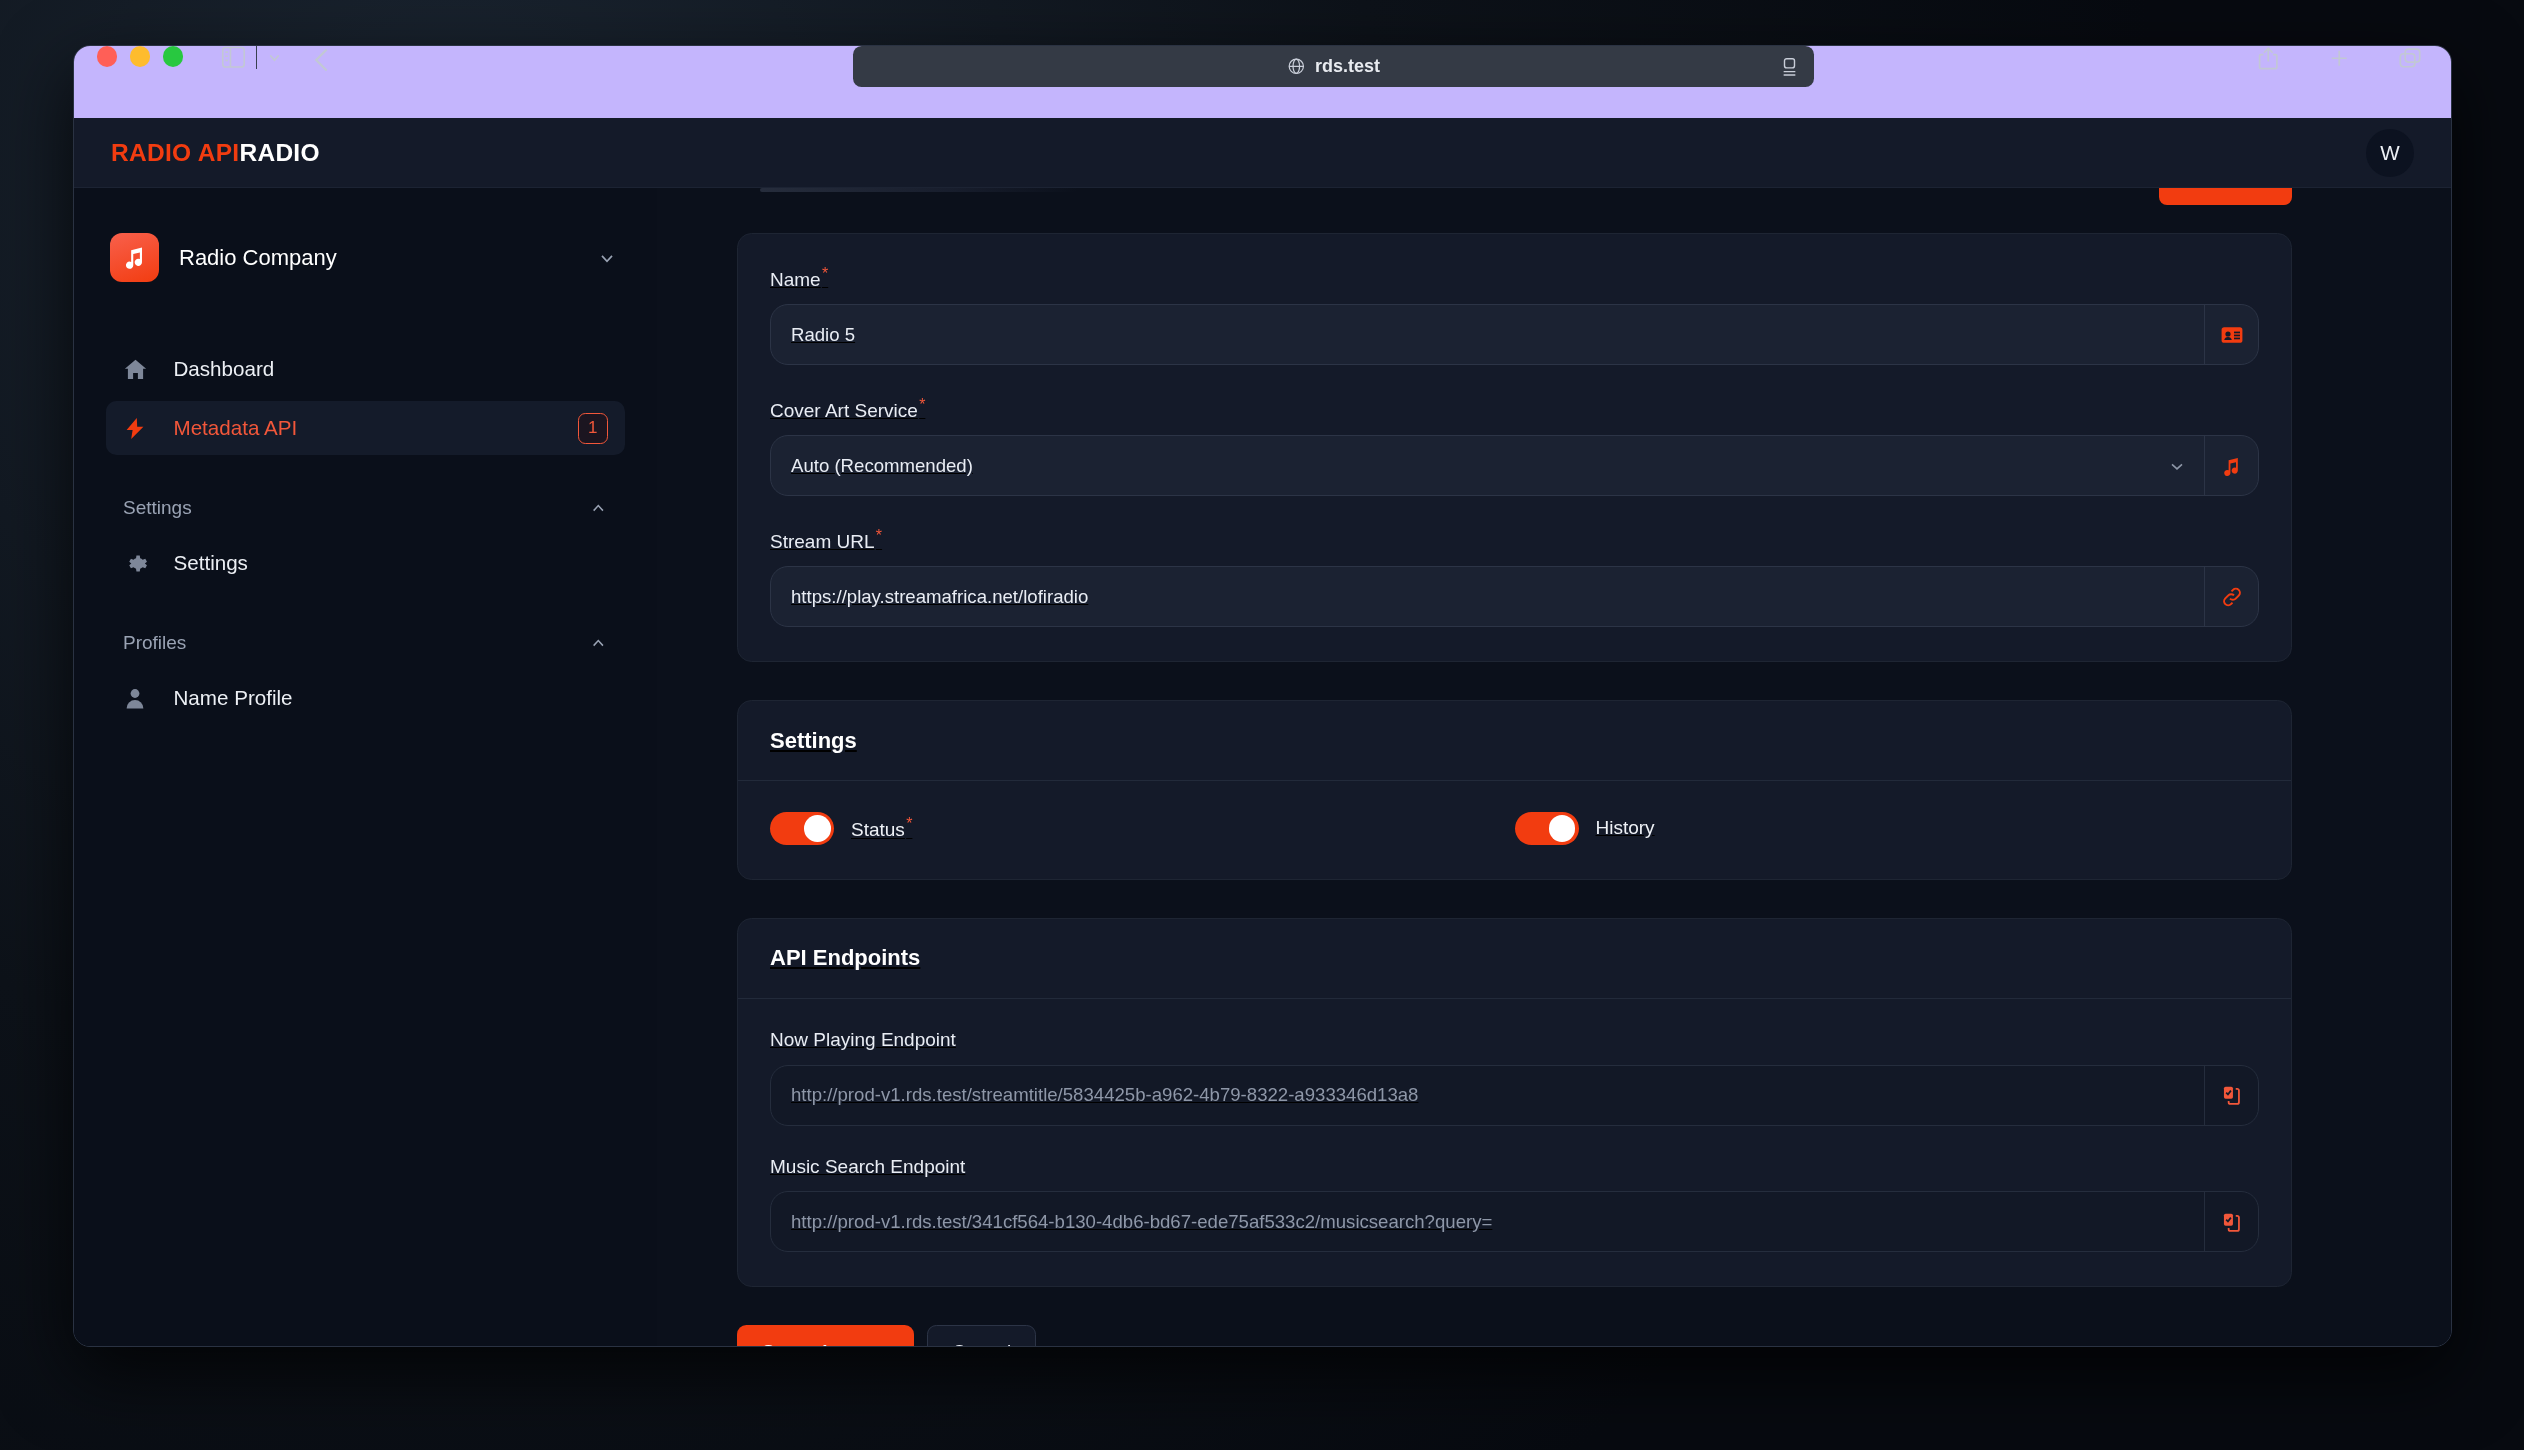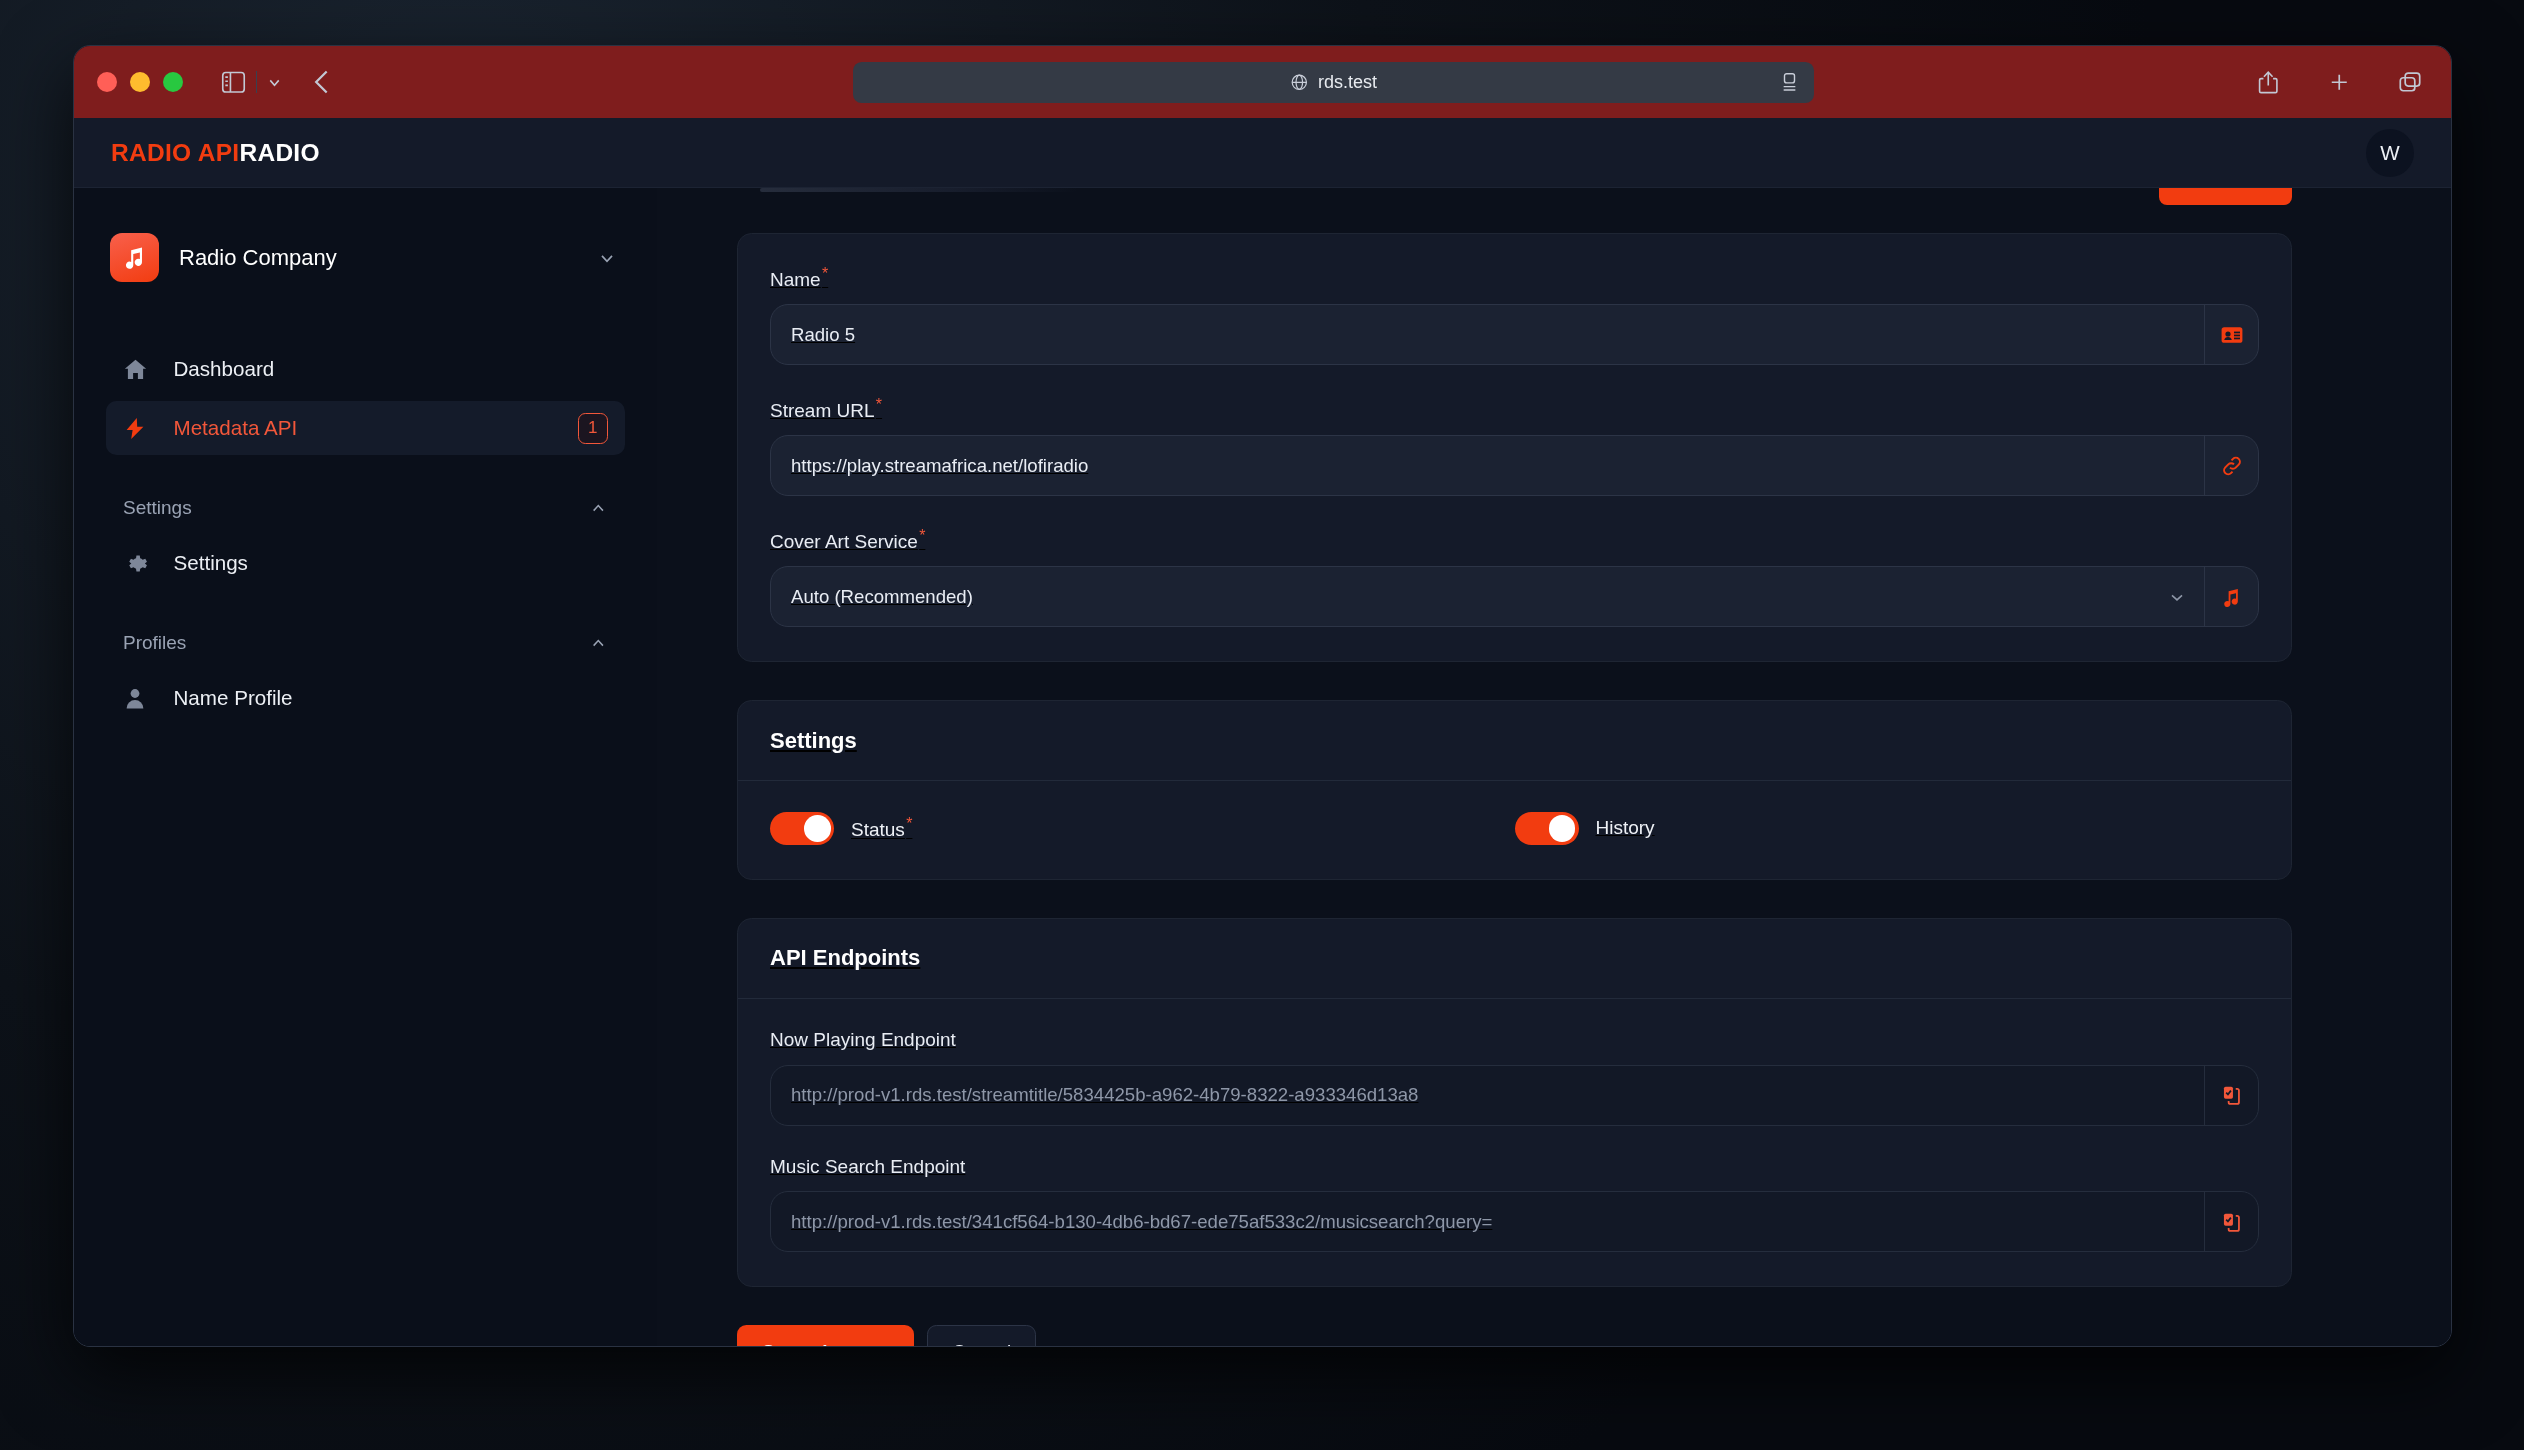--- a/index.html
+++ b/index.html
@@ -30,25 +30,26 @@
     box-shadow: 0 26.5px 73px rgba(0,0,0,0.75);
     overflow: hidden;
     display: flex;
     flex-direction: column;
   }
 
   
   #browser-toolbar {
     height: 72px;
     flex: 0 0 72px;
-    background: #7f1d1d;
+    background: #c4b5fd;
     display: flex;
-    align-items: center;
+    align-items: flex-start;
     padding: 0 22.5px;
     position: relative;
+    font-weight: bold;
   }
   .traffic-lights { display: flex; gap: 12.6px; align-items: center; }
   .tl { width: 20.6px; height: 20.6px; border-radius: 50%; }
   .tl.red { background: #ff5f57; }
   .tl.yellow { background: #febc2e; }
   .tl.green { background: #28c840; }
 
   #sidebar-toggle-group {
     display: flex; align-items: center; gap: 9.3px;
     margin-left: 38px;
@@ -484,49 +485,49 @@
                       <path d="M4.2 17 a3.9 3.9 0 0 1 7.6 0 Z" fill="#141a29"></path>
                       <rect x="14" y="8.6" width="6" height="1.7" fill="#141a29"></rect>
                       <rect x="14" y="11.6" width="6" height="1.7" fill="#141a29"></rect>
                       <rect x="14" y="14.6" width="6" height="1.7" fill="#141a29"></rect>
                     </svg>
                   </span>
                 </div>
               </div>
 
               <div class="field">
-                <span class="field-label"><span>Stream URL</span><span class="req">*</span></span>
-                <div class="input-group">
-                  <input class="input-text" type="text" value="https://play.streamafrica.net/lofiradio" style="">
-                  <span class="input-addon">
-                    <svg width="24" height="24" viewBox="0 0 24 24" fill="none" stroke="currentColor" stroke-width="2">
-                      <path d="M10 13.6 a4 4 0 0 0 5.7 0 l3-3 a4 4 0 0 0 -5.7-5.7 l-1.5 1.5"></path>
-                      <path d="M14 10.4 a4 4 0 0 0 -5.7 0 l-3 3 a4 4 0 0 0 5.7 5.7 l1.5-1.5"></path>
-                    </svg>
-                  </span>
-                </div>
-              </div>
-
-              <div class="field">
                 <span class="field-label"><span>Cover Art Service</span><span class="req">*</span></span>
                 <div class="input-group">
                   <span class="input-text">Auto (Recommended)</span>
                   <span class="select-chevron">
                     <svg width="20" height="20" viewBox="0 0 24 24" fill="none" stroke="currentColor" stroke-width="1.9">
                       <polyline points="6,10 12,15.5 18,10"></polyline>
                     </svg>
                   </span>
                   <span class="input-addon">
                     <svg width="22.5" height="22.5" viewBox="0 0 24 24" fill="currentColor">
                       <path d="M19 3.2 L9.2 5.6 V16.2 a3.3 3.3 0 1 0 1.9 3 V9.1 L17.1 7.6 V13.6 a3.3 3.3 0 1 0 1.9 3 Z"></path>
                     </svg>
                   </span>
                 </div>
               </div>
 
+              <div class="field">
+                <span class="field-label"><span>Stream URL</span><span class="req">*</span></span>
+                <div class="input-group">
+                  <input class="input-text" type="text" value="https://play.streamafrica.net/lofiradio" style="">
+                  <span class="input-addon">
+                    <svg width="24" height="24" viewBox="0 0 24 24" fill="none" stroke="currentColor" stroke-width="2">
+                      <path d="M10 13.6 a4 4 0 0 0 5.7 0 l3-3 a4 4 0 0 0 -5.7-5.7 l-1.5 1.5"></path>
+                      <path d="M14 10.4 a4 4 0 0 0 -5.7 0 l-3 3 a4 4 0 0 0 5.7 5.7 l1.5-1.5"></path>
+                    </svg>
+                  </span>
+                </div>
+              </div>
+
             </div>
           </div>
 
           <div class="card">
             <div class="card-header">Settings</div>
             <div class="card-body">
               <div class="toggle-row">
 
                 <div class="toggle-cell">
                   <div class="switch">

